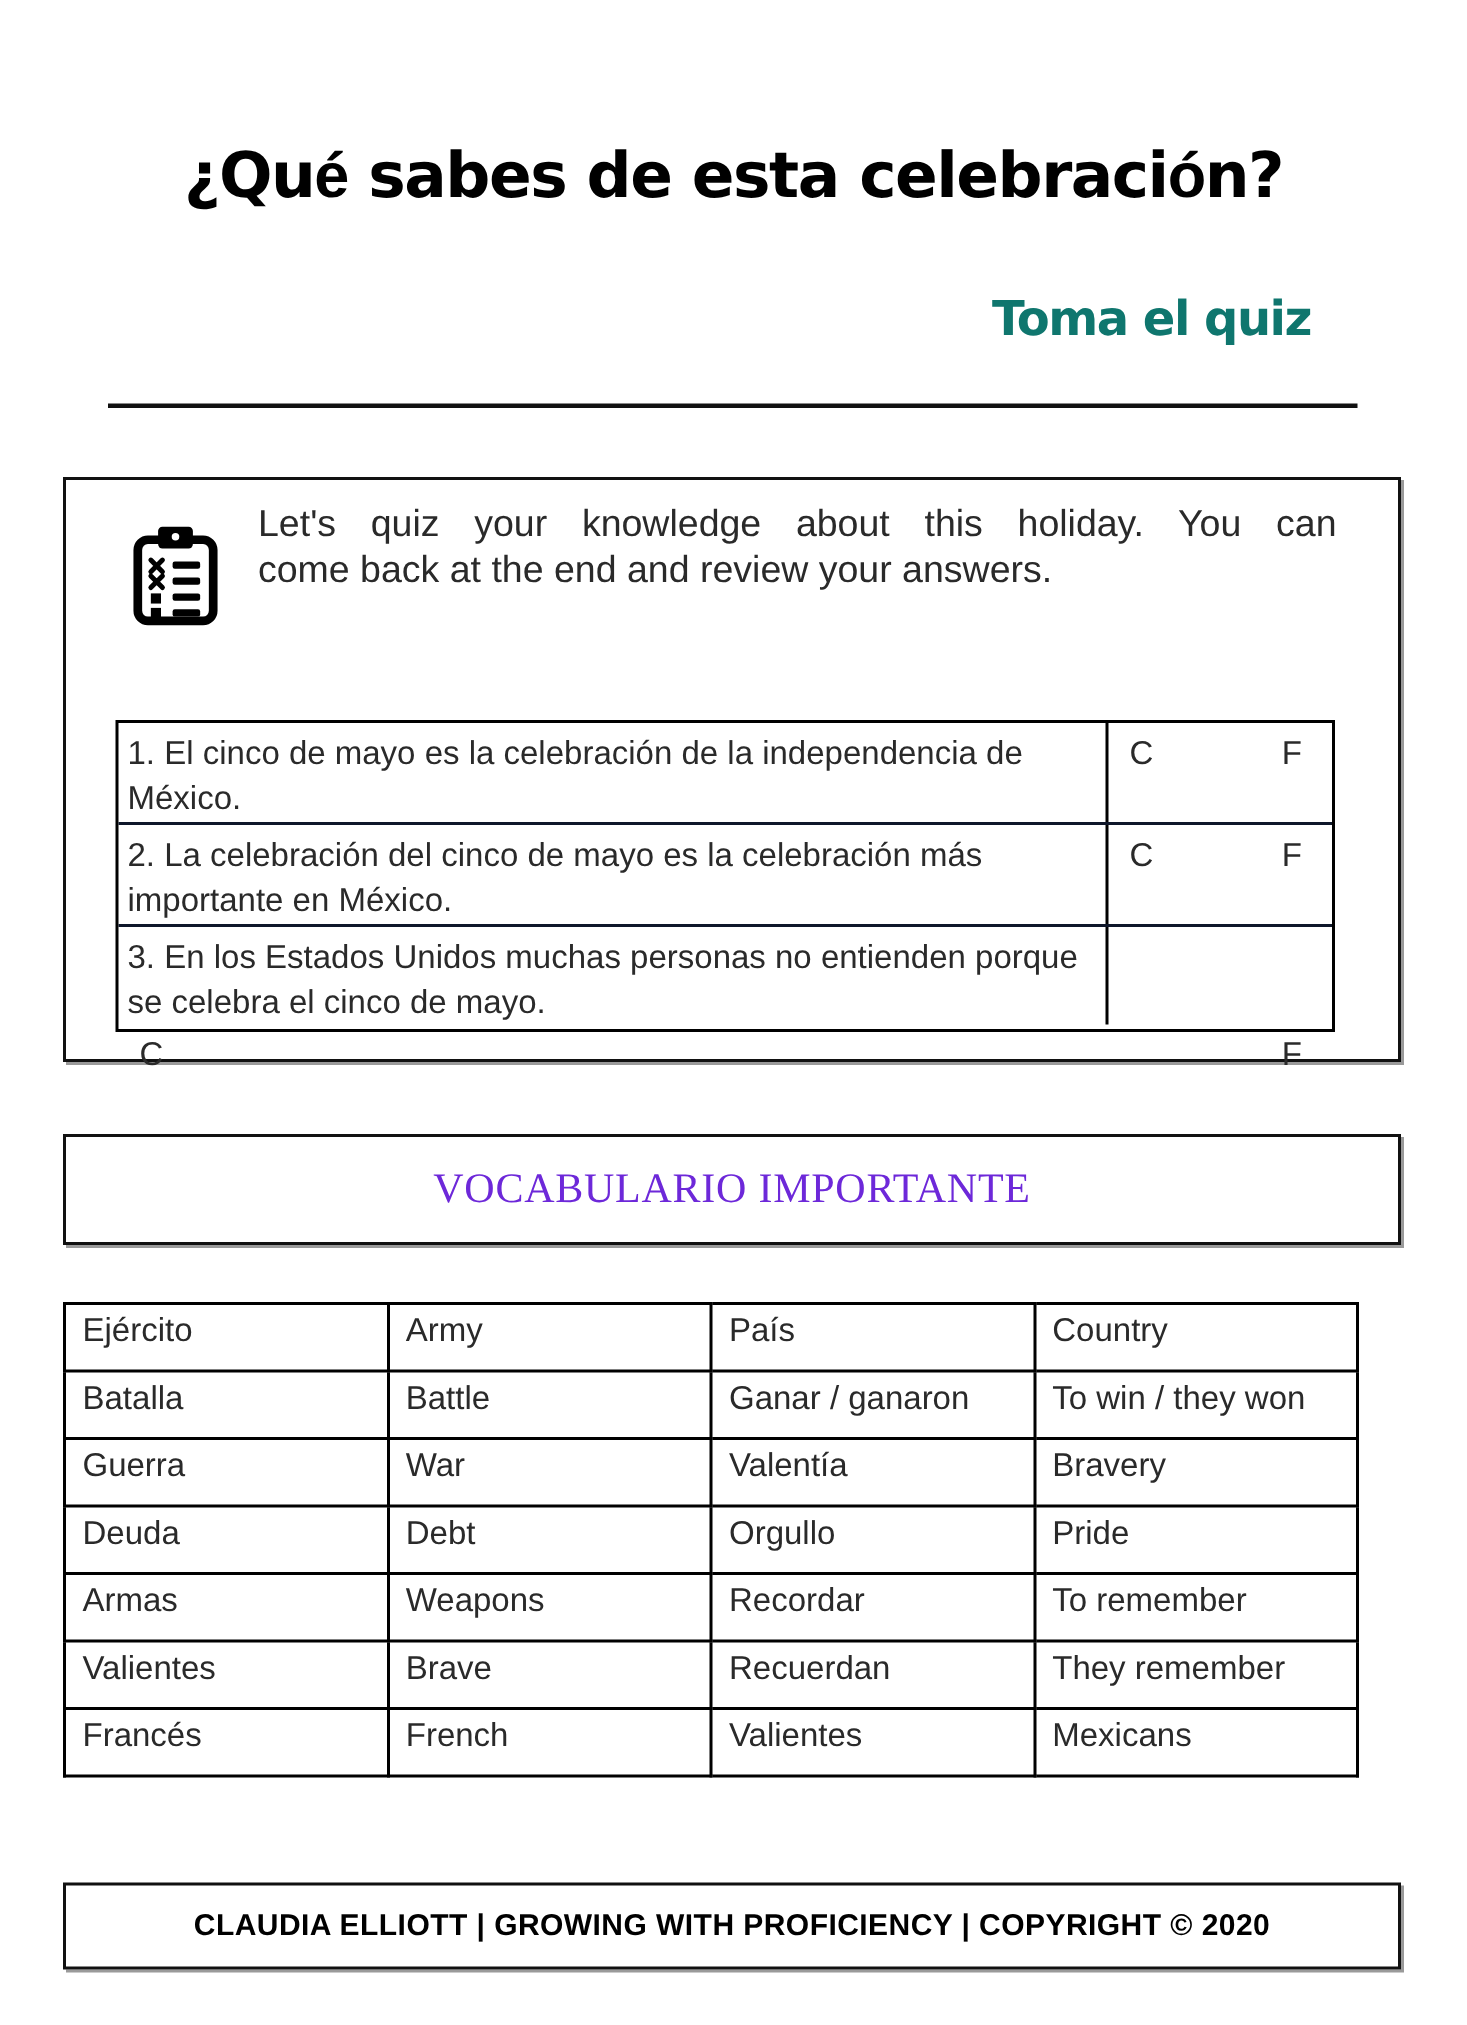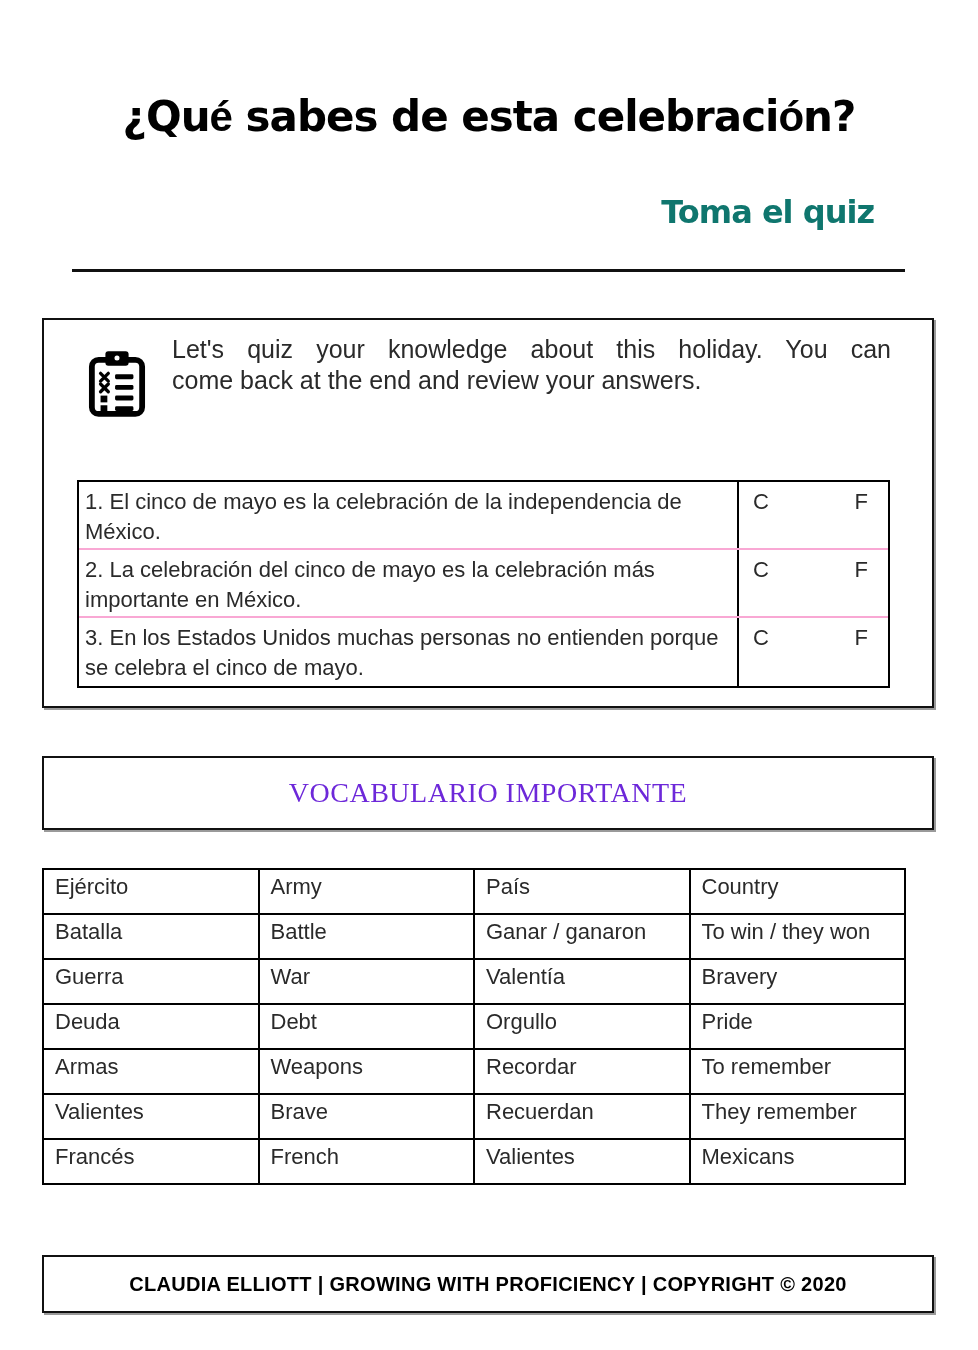--- a/index.html
+++ b/index.html
@@ -79,22 +79,22 @@
   .intro-line { text-align: left; }
 
   
   .quiz {
     position: absolute;
     left: 33px; top: 160px; 
     width: 813px;
     border: 2px solid #000;
     background: #fff;
   }
-  .quiz-row { display: flex; border-bottom: 2px solid #f9a8d4; height: 68px; }
-  .quiz-row:last-child { border-bottom: none; }
+  .quiz-row { display: flex; border-bottom: 2px solid #0f172a; height: 68px; }
+  .quiz-row:last-child { border-bottom: none; flex-direction: column; }
   .quiz-q {
     width: 660px;
     border-right: 2px solid #000;
     padding: 5px 12px 0 6px;
     font-size: 22px;
     line-height: 30px;
     color: #2a2a2a;
   }
   .quiz-cf {
     flex: 1;

